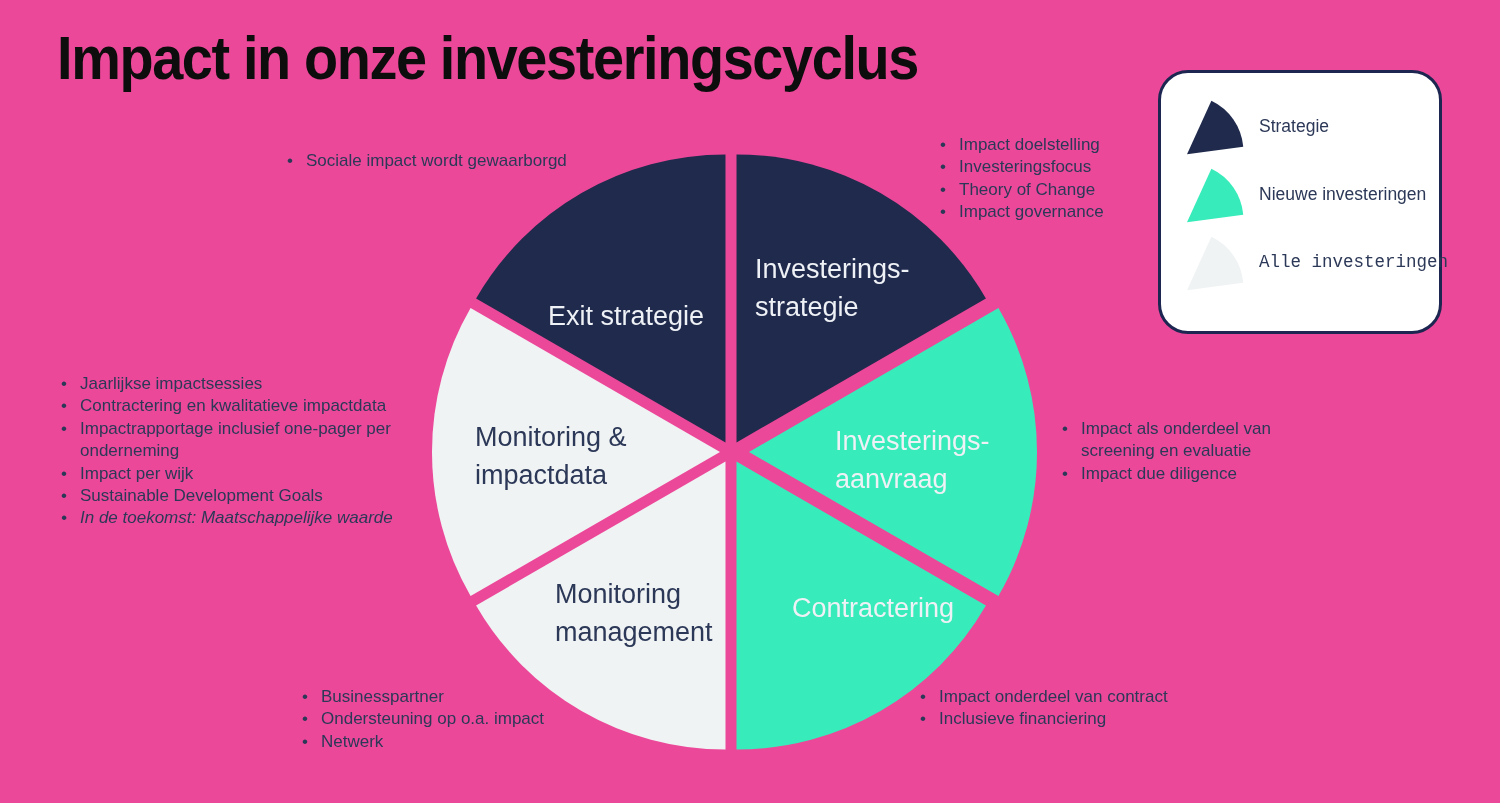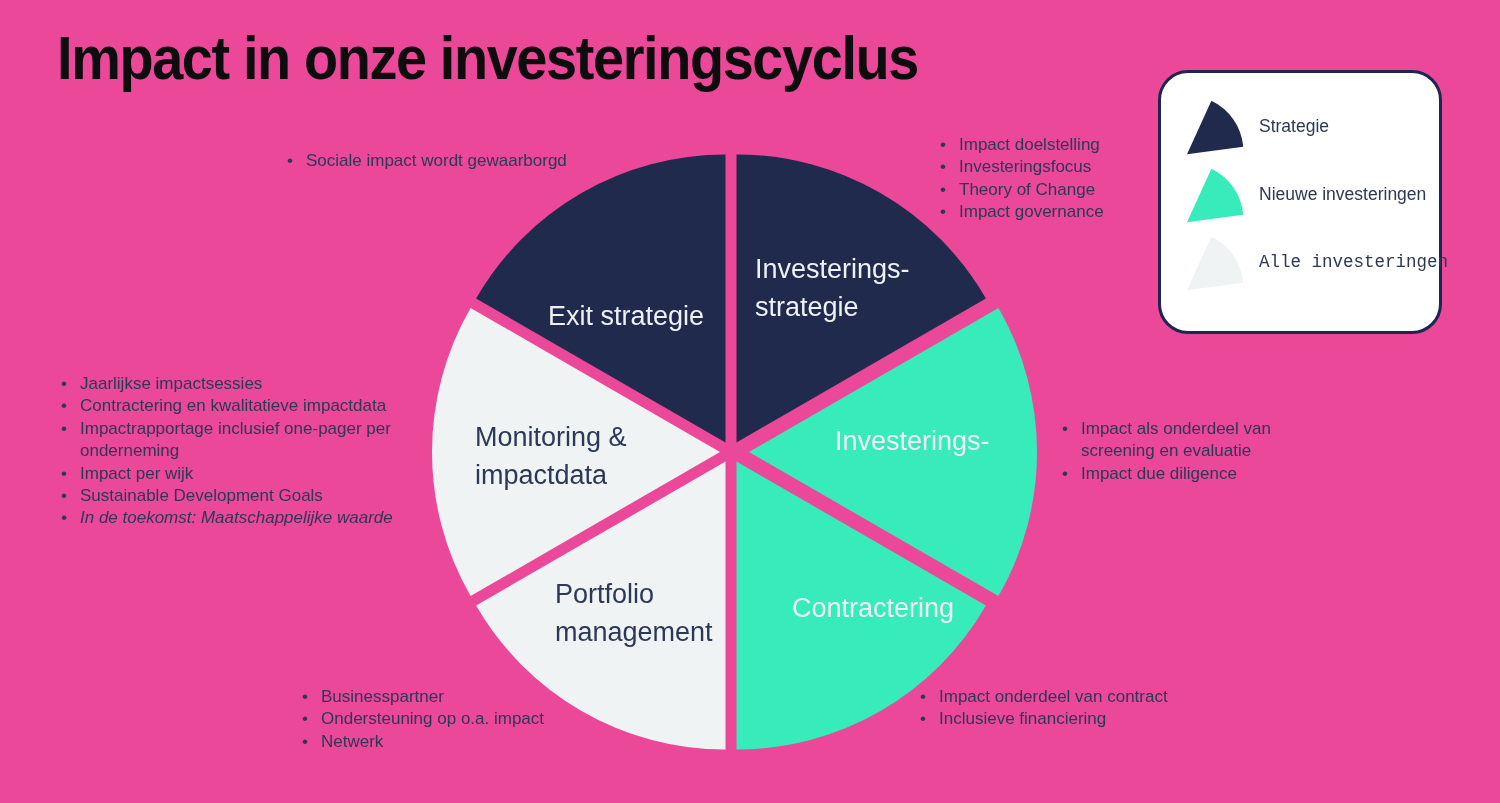--- a/index.html
+++ b/index.html
@@ -98,26 +98,27 @@
       <path d="M 720.00,452.00 L 470.58,596.00 A 288,288 0 0 1 470.58,308.00 Z" fill="#f0f3f4"></path>
       <path d="M 725.50,442.47 L 476.08,298.47 A 288,288 0 0 1 725.50,154.47 Z" fill="#202a4d"></path>
     </svg>
 
   <div class="slice-label light" style="left:755px; top:250px;">
     <span>Investerings-</span>
     <span>strategie</span>
   </div>
   <div class="slice-label light" style="left:835px; top:422px;">
     <span>Investerings-</span>
+    <span>aanvraag</span>
   </div>
   <div class="slice-label light" style="left:792px; top:589px;">
     <span>Contractering</span>
   </div>
   <div class="slice-label dark" style="left:555px; top:575px;">
-    <span>Portfolio</span>
+    <span>Monitoring</span>
     <span>management</span>
   </div>
   <div class="slice-label dark" style="left:475px; top:418px;">
     <span>Monitoring &amp;</span>
     <span>impactdata</span>
   </div>
   <div class="slice-label light" style="left:548px; top:265px;margin-top:32px;">
     <span>Exit strategie</span>
   </div>
 

